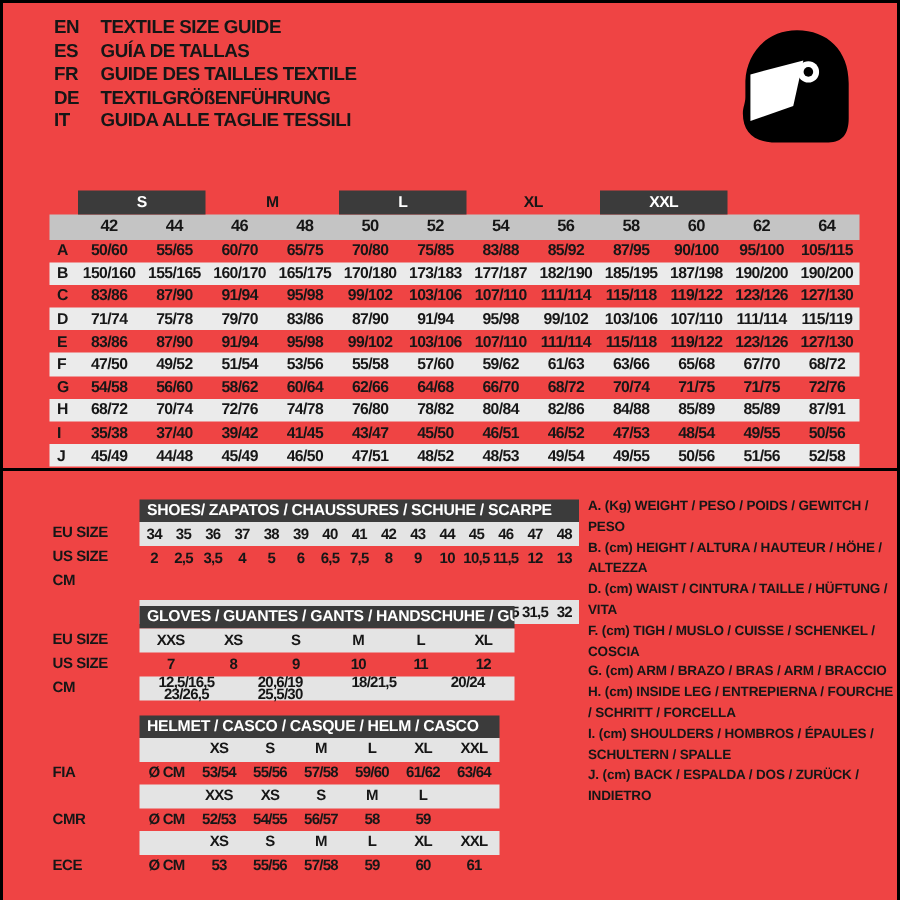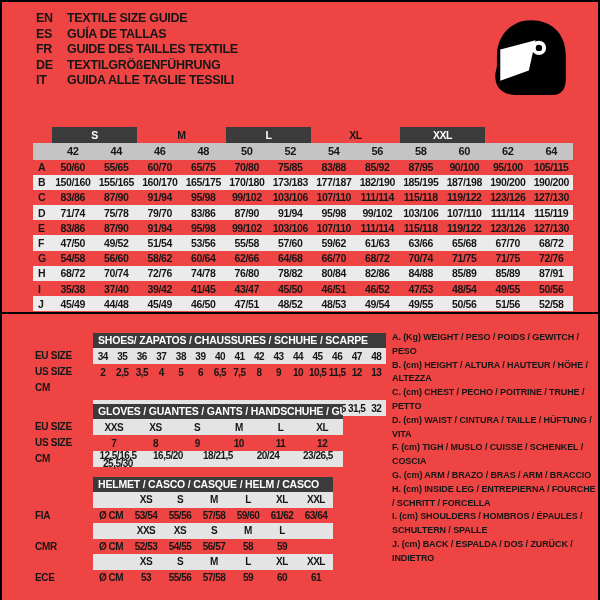--- a/index.html
+++ b/index.html
@@ -357,23 +357,23 @@
           <div class="s-cell">XL</div>
         </div>
         <div class="s-row" style="grid-template-columns: repeat(6, 1fr);">
           <div class="s-cell">7</div>
           <div class="s-cell">8</div>
           <div class="s-cell">9</div>
           <div class="s-cell">10</div>
           <div class="s-cell">11</div>
           <div class="s-cell">12</div>
         </div>
-        <div class="s-row shaded" style="grid-template-columns: repeat(5, 1fr);">
+        <div class="s-row shaded" style="grid-template-columns: repeat(4, 1fr);">
           <div class="s-cell">12,5/16,5</div>
-          <div class="s-cell">16,5/20</div>
+          <div class="s-cell">20,6/19</div>
           <div class="s-cell">18/21,5</div>
           <div class="s-cell">20/24</div>
           <div class="s-cell">23/26,5</div>
           <div class="s-cell">25,5/30</div>
         </div>
       </div>
   </div>
 
   <div class="section" id="helmet-section">
     <div class="sec-labels">
@@ -440,21 +440,20 @@
           <div class="s-cell">59</div>
           <div class="s-cell">60</div>
           <div class="s-cell">61</div>
         </div>
       </div>
   </div>
 
   <div class="legend">
       <div class="legend-item">A. (Kg) WEIGHT / PESO / POIDS / GEWITCH / PESO</div>
       <div class="legend-item">B. (cm) HEIGHT / ALTURA / HAUTEUR / HÖHE / ALTEZZA</div>
-      <div class="legend-item">C. (cm) CHEST / PECHO / POITRINE / TRUHE / PETTO</div>
       <div class="legend-item">D. (cm) WAIST / CINTURA / TAILLE / HÜFTUNG / VITA</div>
       <div class="legend-item">F. (cm) TIGH / MUSLO / CUISSE / SCHENKEL / COSCIA</div>
       <div class="legend-item">G. (cm) ARM / BRAZO / BRAS / ARM / BRACCIO</div>
       <div class="legend-item">H. (cm) INSIDE LEG / ENTREPIERNA / FOURCHE / SCHRITT / FORCELLA</div>
       <div class="legend-item">I. (cm) SHOULDERS / HOMBROS / ÉPAULES / SCHULTERN / SPALLE</div>
       <div class="legend-item">J. (cm) BACK / ESPALDA / DOS / ZURÜCK / INDIETRO</div>
     </div>
 </div>
 
 </body></html>

